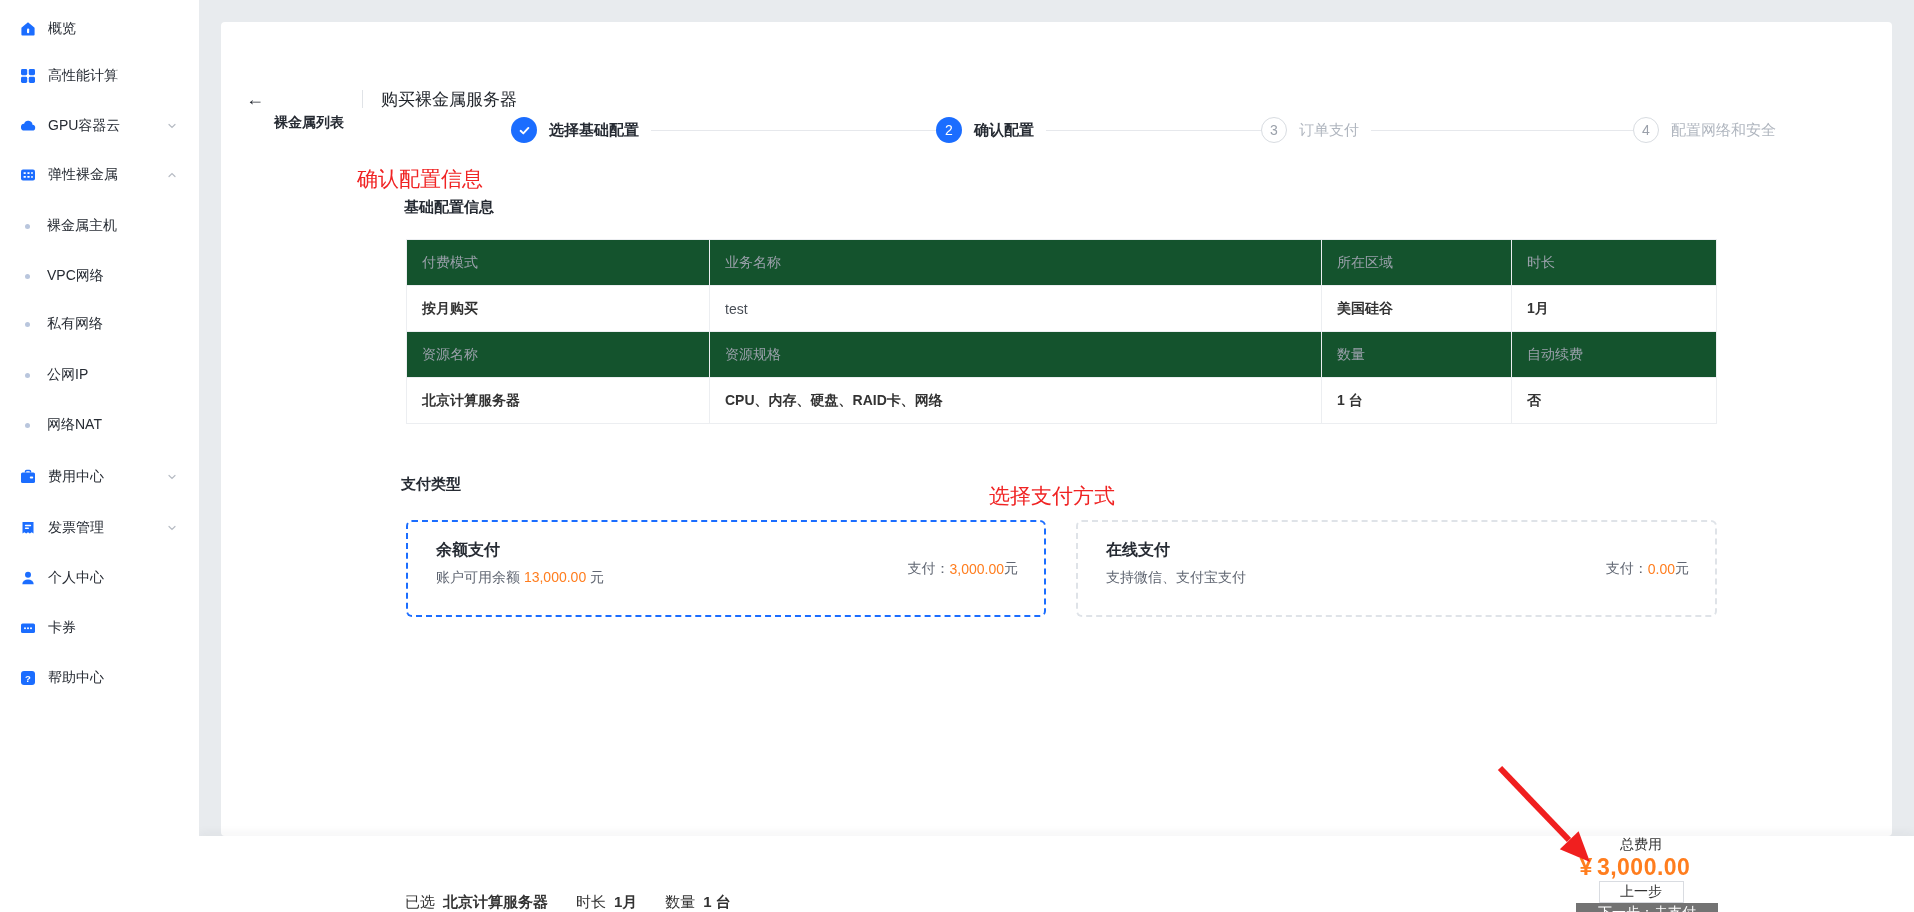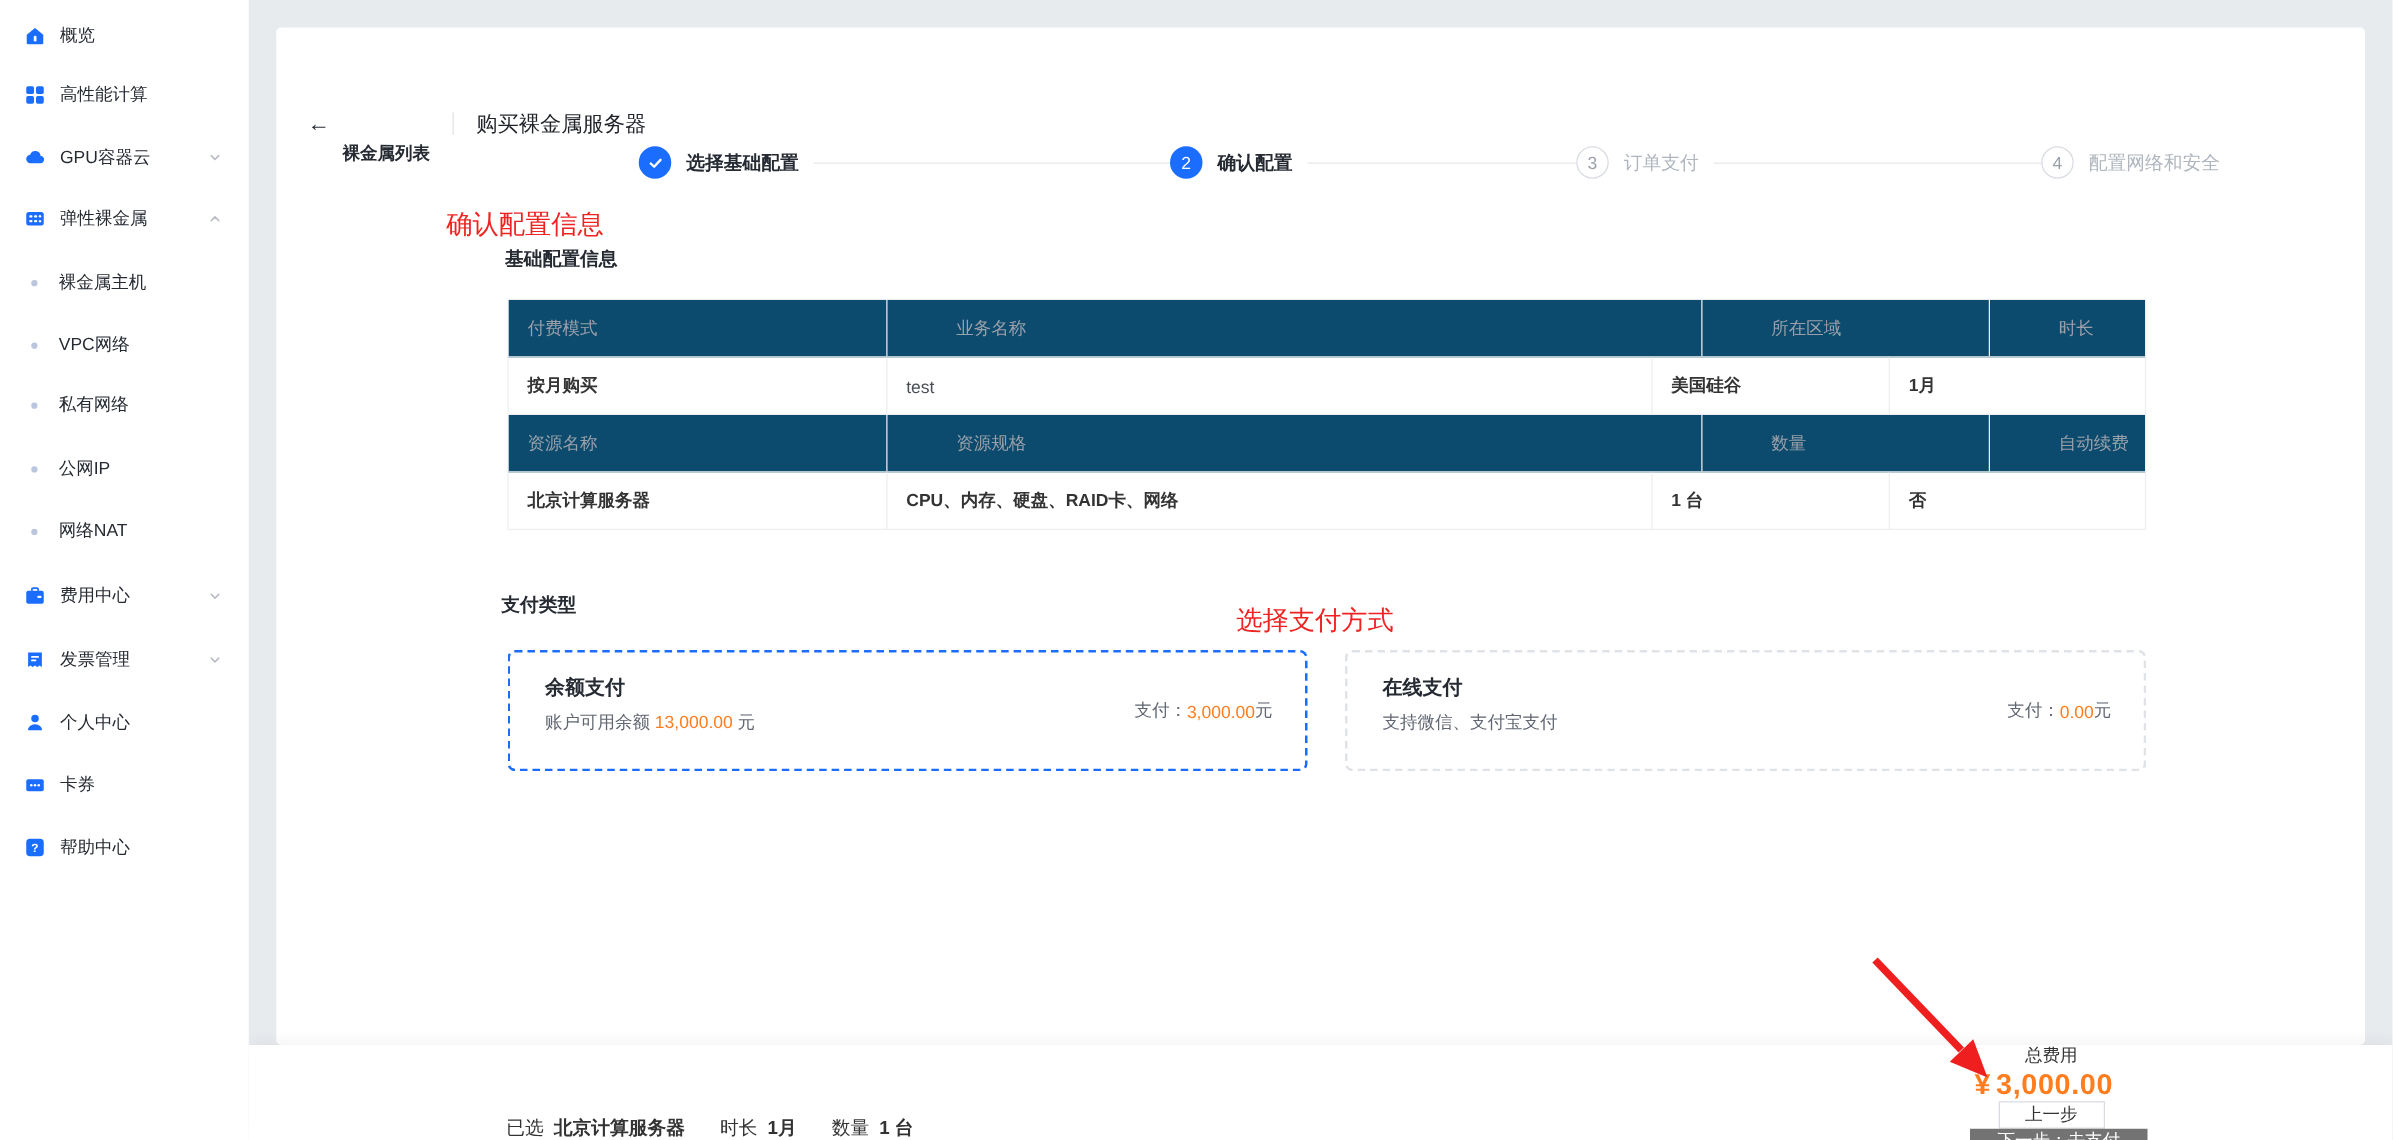--- a/index.html
+++ b/index.html
@@ -47,21 +47,21 @@
   .section-title{position:absolute;font-size:15px;font-weight:700;color:#262b33;}
   .t-basic{left:183px;top:176px;text-align:center;}
   .t-pay{left:180px;top:453px;}
 
   
   .cfg-table{position:absolute;left:185px;top:217px;width:1311px;border:1px solid #eceef1;border-bottom:none;box-sizing:border-box;}
   .cfg-row{display:grid;grid-template-columns:303px 612px 190px 204px;border-bottom:1px solid #eceef1;}
   .cfg-cell{padding:0 15px;height:45px;display:flex;align-items:center;font-size:14px;
     border-right:1px solid #eceef1;overflow:hidden;white-space:nowrap;}
   .cfg-cell:last-child{border-right:none;}
-  .cfg-row.head{background:#0c4a6e;gap:40px;}
+  .cfg-row.head{background:#14532d;}
   .cfg-row.head .cfg-cell{color:#9aa0aa;font-weight:400;}
   .cfg-row.vals .cfg-cell{color:#333;font-weight:600;}
   .cfg-row.vals .cfg-cell.plain{font-weight:400;color:#4a4f57;}
 
   
   .pay-card{position:absolute;top:498px;height:97px;box-sizing:border-box;border-radius:6px;
     background:#fff;cursor:pointer;}
   .pay-card.selected{left:185px;width:640px;border:2px dashed #1b6dff;}
   .pay-card.normal{left:855px;width:641px;border:2px dashed #dfe3e8;}
   .pay-title{position:absolute;left:28px;top:18px;font-size:16px;font-weight:700;color:#262b33;}

